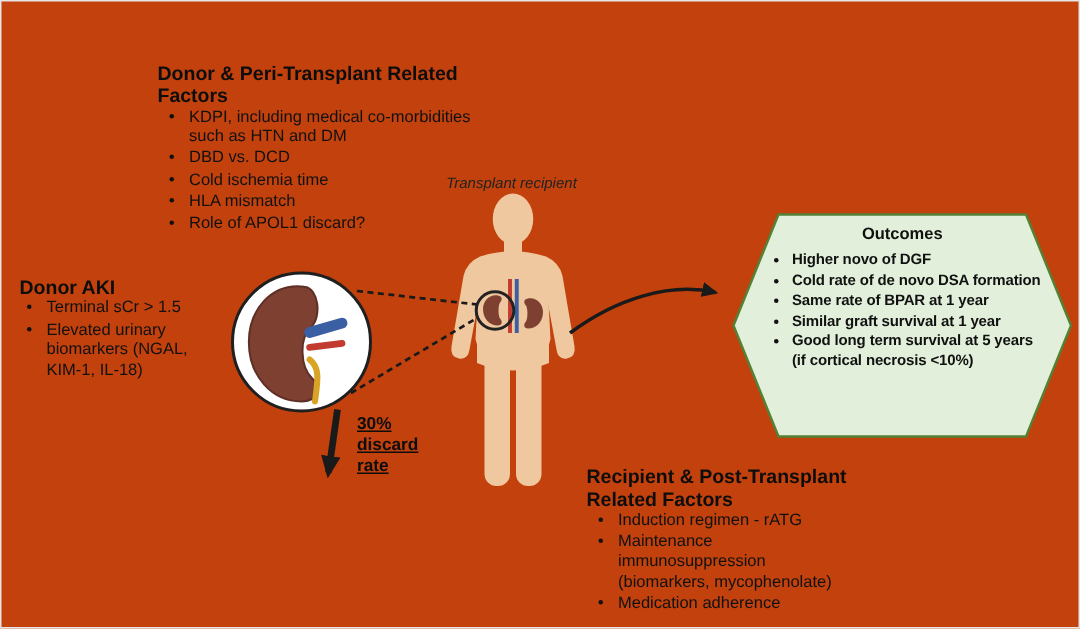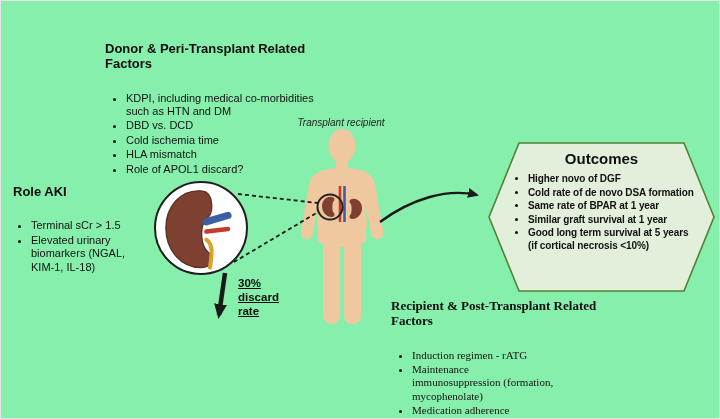--- a/index.html
+++ b/index.html
@@ -1,32 +1,32 @@
 <!DOCTYPE html>
 <html><head>
 <meta charset="utf-8">
 <style>
   * { margin:0; padding:0; box-sizing:border-box; }
   html,body { background:#ffffff; font-family:"Liberation Sans", sans-serif; color:#111; }
   .canvas {
-    position:relative; width:720px; height:419px; background:#86efac;
+    position:relative; width:720px; height:419px; background:#c2410c;
     border:1px solid #e6e6e6; overflow:hidden;
   }
   .block { position:absolute; }
   .block h3 { font-size:13px; font-weight:bold; line-height:1.18; color:#0d0d0d; }
-  .block ul { margin-top:20px; padding-left:21px; font-size:11px; }
+  .block ul { margin-top:0; padding-left:21px; font-size:11px; }
   .block li { margin-bottom:1px; line-height:1.22; }
 
   .donor-peri { left:104px; top:40px; width:235px; }
   .donor-peri ul { width:222px; }
 
   .donor-aki { left:12px; top:183px; width:132px; }
   .donor-aki ul { padding-left:18px; width:126px; }
 
-  .recipient-post { left:390px; top:297px; width:206px;font-family:Liberation Serif, serif; }
+  .recipient-post { left:390px; top:309px; width:206px; }
   .recipient-post ul { width:168px; }
 
   .figure-label {
     position:absolute; left:284px; top:116px; width:112px; text-align:center;
     font-size:10px; font-style:italic; color:#222;
   }
 
   .discard-label {
     position:absolute; left:237px; top:276px; width:50px;
     font-size:11.5px; font-weight:bold; line-height:1.2; color:#0d0d0d;text-decoration:underline;
@@ -38,21 +38,21 @@
     overflow:hidden;
   }
   .kidney-inset svg { display:block; width:100%; height:100%; }
 
   .body-figure { position:absolute; left:287px; top:125px; width:106px; height:200px; }
   .body-figure svg { display:block; width:100%; height:100%; }
 
   .outcomes-hex { position:absolute; left:487px; top:140px; width:227px; height:152px; }
   .outcomes-hex svg.hexbg { position:absolute; inset:0; width:100%; height:100%; }
   .outcomes-content { position:absolute; inset:0; padding-top:9px; }
-  .outcomes-content h3 { font-size:15px; font-weight:bold; text-align:center; }
+  .outcomes-content h3 { font-size:11px; font-weight:bold; text-align:center; }
   .outcomes-content ul {
     margin-top:6px; padding-left:40px; width:212px;
     font-size:10px; font-weight:bold; letter-spacing:-0.1px;
   }
   .outcomes-content li { margin-bottom:1px; line-height:1.26; }
 
   .overlay { position:absolute; left:0; top:0; pointer-events:none; }
 </style>
 </head>
 <body>
@@ -64,32 +64,32 @@
     <ul>
         <li>KDPI, including medical co-morbidities such as HTN and DM</li>
         <li>DBD vs. DCD</li>
         <li>Cold ischemia time</li>
         <li>HLA mismatch</li>
         <li>Role of APOL1 discard?</li>
       </ul>
   </section>
 
   <section class="block donor-aki">
-    <h3>Role AKI</h3>
+    <h3>Donor AKI</h3>
     <ul>
         <li>Terminal sCr &gt; 1.5</li>
         <li>Elevated urinary biomarkers (NGAL, KIM-1, IL-18)</li>
       </ul>
   </section>
 
   <section class="block recipient-post">
     <h3>Recipient &amp; Post-Transplant Related Factors</h3>
     <ul>
         <li>Induction regimen - rATG</li>
-        <li>Maintenance immunosuppression (formation, mycophenolate)</li>
+        <li>Maintenance immunosuppression (biomarkers, mycophenolate)</li>
         <li>Medication adherence</li>
       </ul>
   </section>
 
   <div class="figure-label">Transplant recipient</div>
 
   <div class="discard-label">30% discard rate</div>
 
   <div class="kidney-inset">
     <svg viewBox="0 0 100 100">

